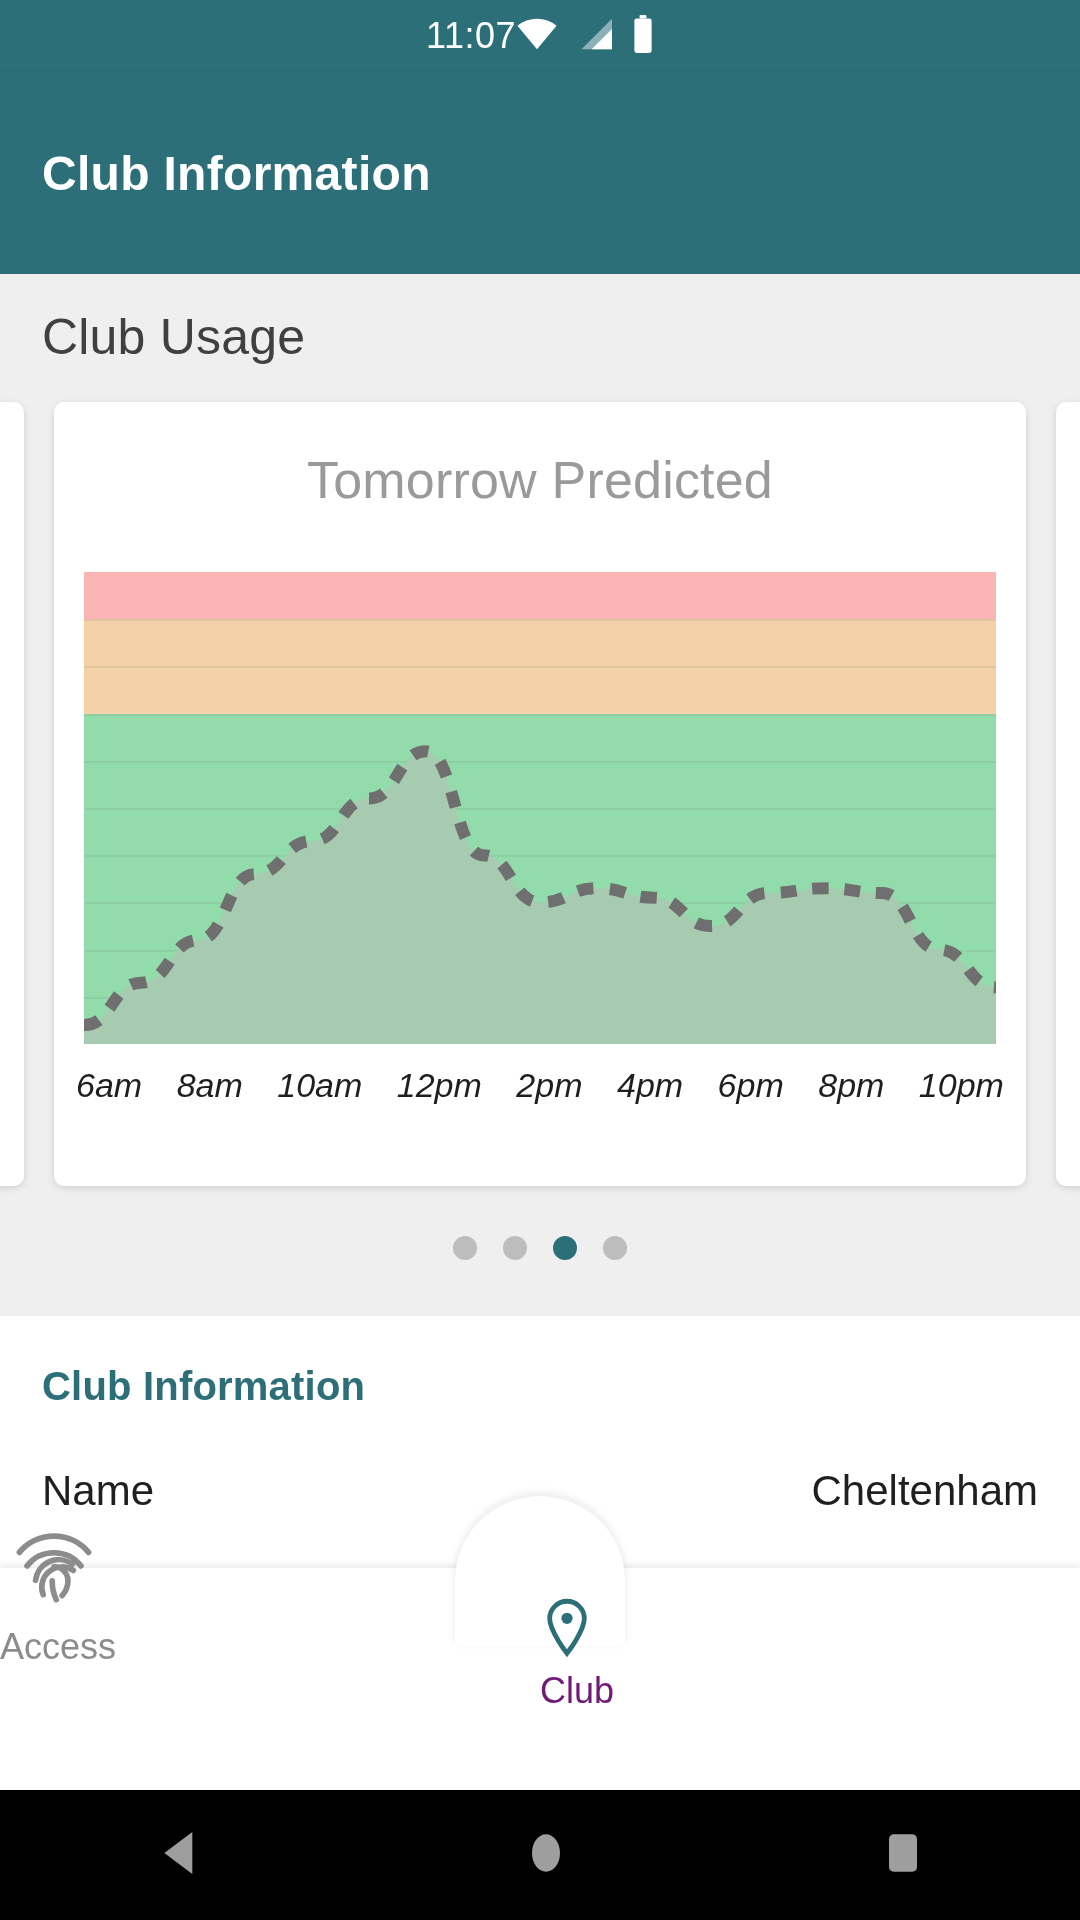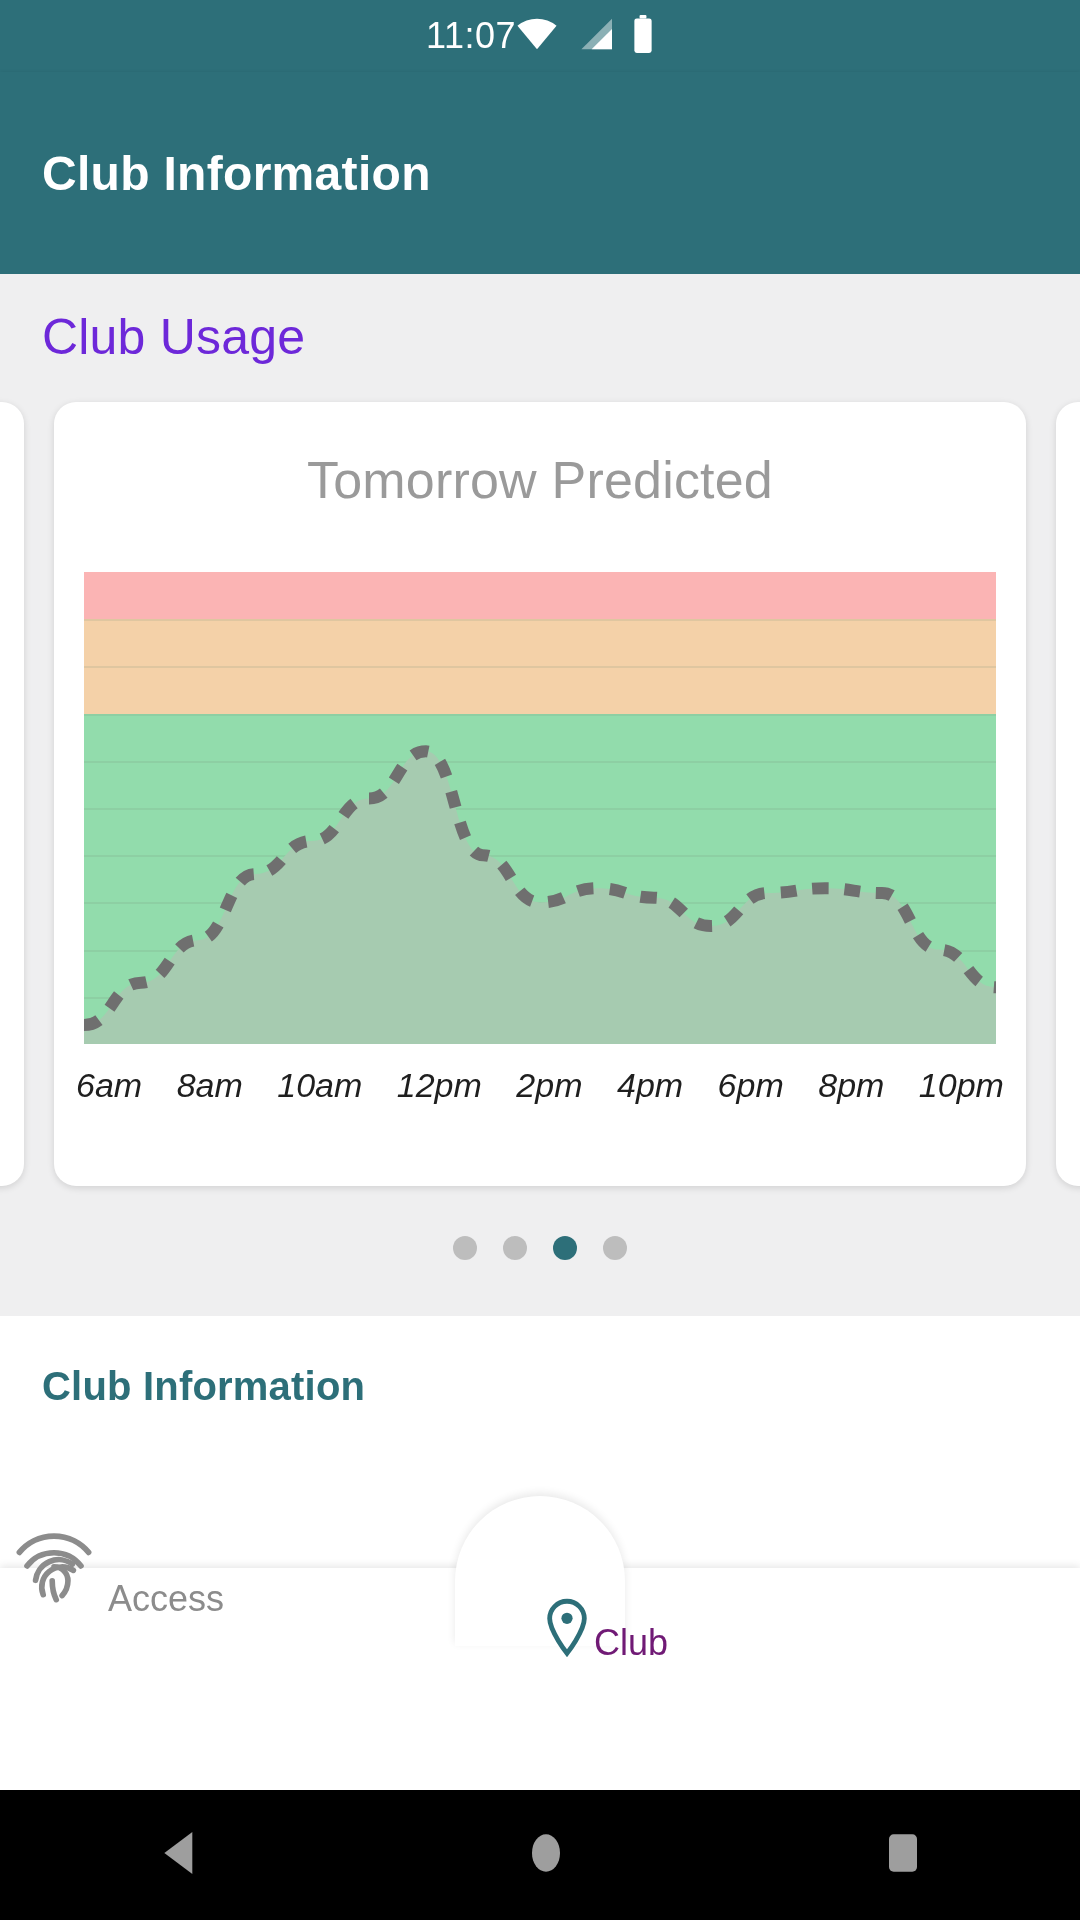--- a/index.html
+++ b/index.html
@@ -28,29 +28,29 @@
     padding:0 42px;
     box-shadow:0 2px 5px rgba(0,0,0,.18);
   }
   .appbar-title{ color:#fff; font-size:48px; font-weight:bold; letter-spacing:.3px; }
 
   
   .scroll-body{ position:absolute; top:274px; left:0; right:0; bottom:0; }
 
   .usage-section{ background:#efeff0; padding-top:34px; padding-bottom:56px; }
   .usage-heading{
-    font-size:50px; color:#6d28d9; font-weight:400;
+    font-size:50px; color:#404040; font-weight:400;
     padding-left:42px; padding-bottom:36px; letter-spacing:.2px;
   }
 
   
   .carousel{ position:relative; height:790px; }
   .card{
     position:absolute; top:0;
-    background:#ffffff; border-radius:22px;
+    background:#ffffff; border-radius:10px;
     box-shadow:0 2px 7px rgba(0,0,0,.13);
     height:784px;
   }
   .card-side-left { left:-72px;  width:96px; }
   .card-side-right{ right:-72px; width:96px; }
   .card-main{
     left:54px; right:54px; width:auto;
     padding:0;
   }
   .card-title{
@@ -93,21 +93,21 @@
     display:flex; align-items:flex-start;
   }
   .nav-notch{
     position:absolute; top:-72px; left:50%; transform:translateX(-50%);
     width:170px; height:150px;
     background:#ffffff;
     border-radius:90px 90px 0 0;
     box-shadow:0 -3px 8px rgba(0,0,0,.09);
   }
   .nav-item{
-    flex:1; display:flex; flex-direction:row; align-items:flex-end;
+    flex:1; display:flex; flex-direction:column; align-items:flex-start;
     padding-top:26px; position:relative; z-index:3;
   }
   .nav-item.center{ padding-top:0; }
   .nav-icon{ height:70px; display:flex; align-items:center; justify-content:center; }
   .nav-item.center .nav-icon{ height:110px; margin-top:-58px; }
   .nav-label{ font-size:36px; color:#8c8c8c; margin-top:6px; }
   .nav-item.active .nav-label{ color:#701a75; }
 
   
   .android-nav{
@@ -195,20 +195,24 @@
     <div class="dots" id="pager-dots">
         <div class="dot"></div>
         <div class="dot"></div>
         <div class="dot active"></div>
         <div class="dot"></div>
       </div>
   </div>
 
   <div class="info-section">
     <div class="info-heading">Club Information</div>
+    <div class="info-row">
+      <span>Name</span>
+      <span>Cheltenham</span>
+    </div>
   </div>
 </div>
 
 <div class="bottom-nav">
   <div class="nav-notch"></div>
 
 
 
   <div class="nav-item center">
     <span class="nav-icon">

